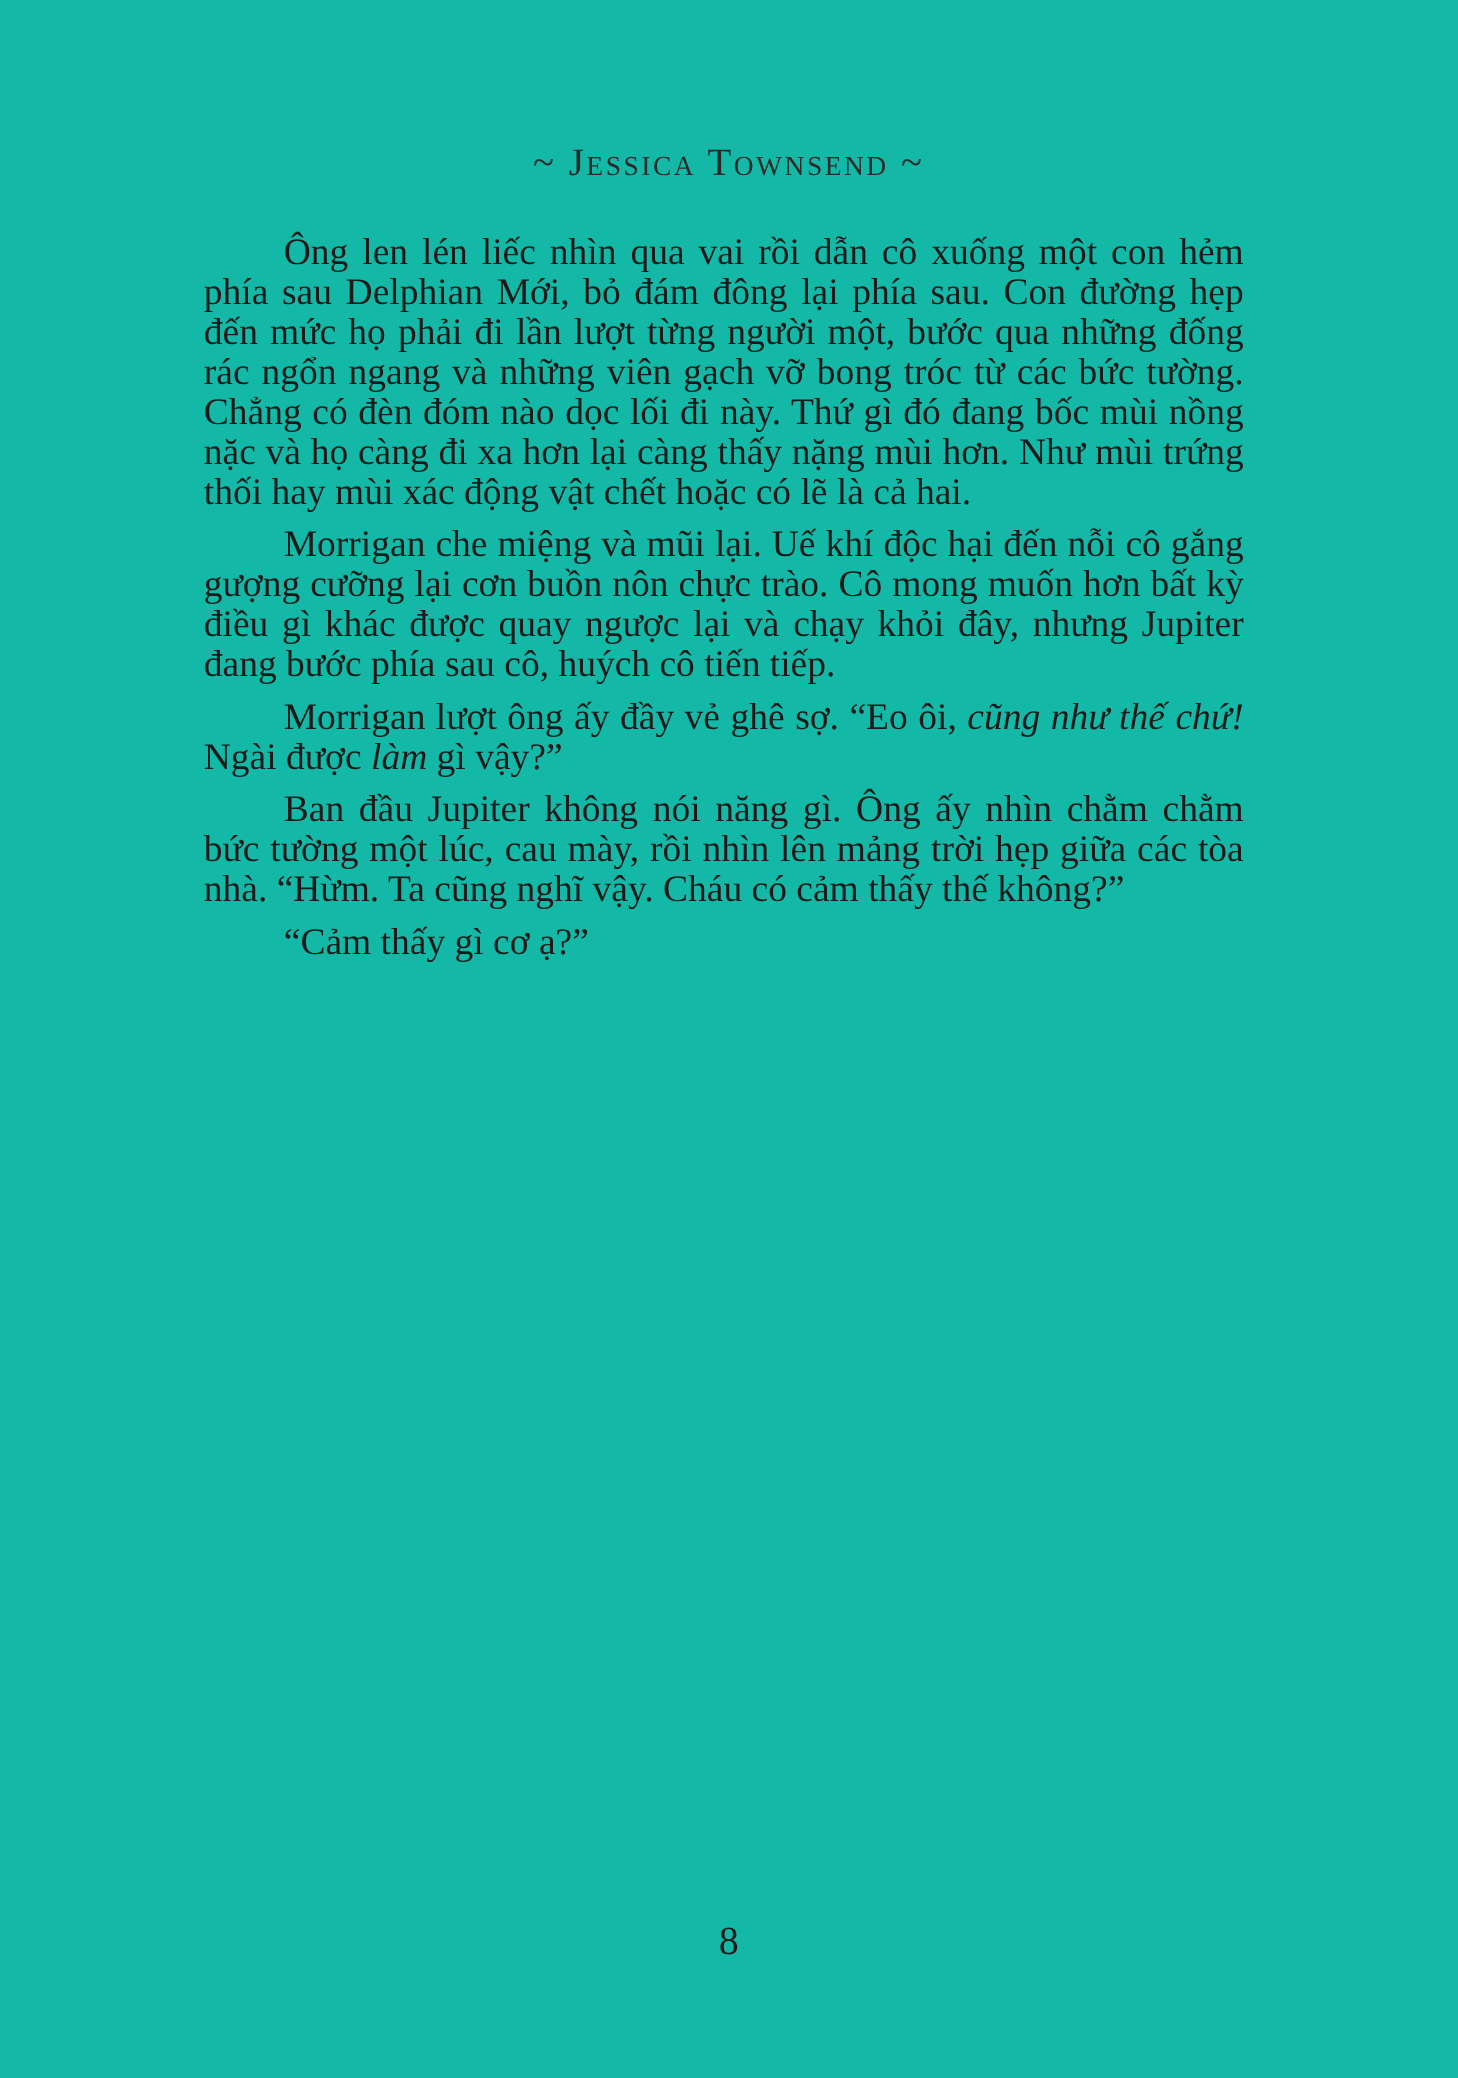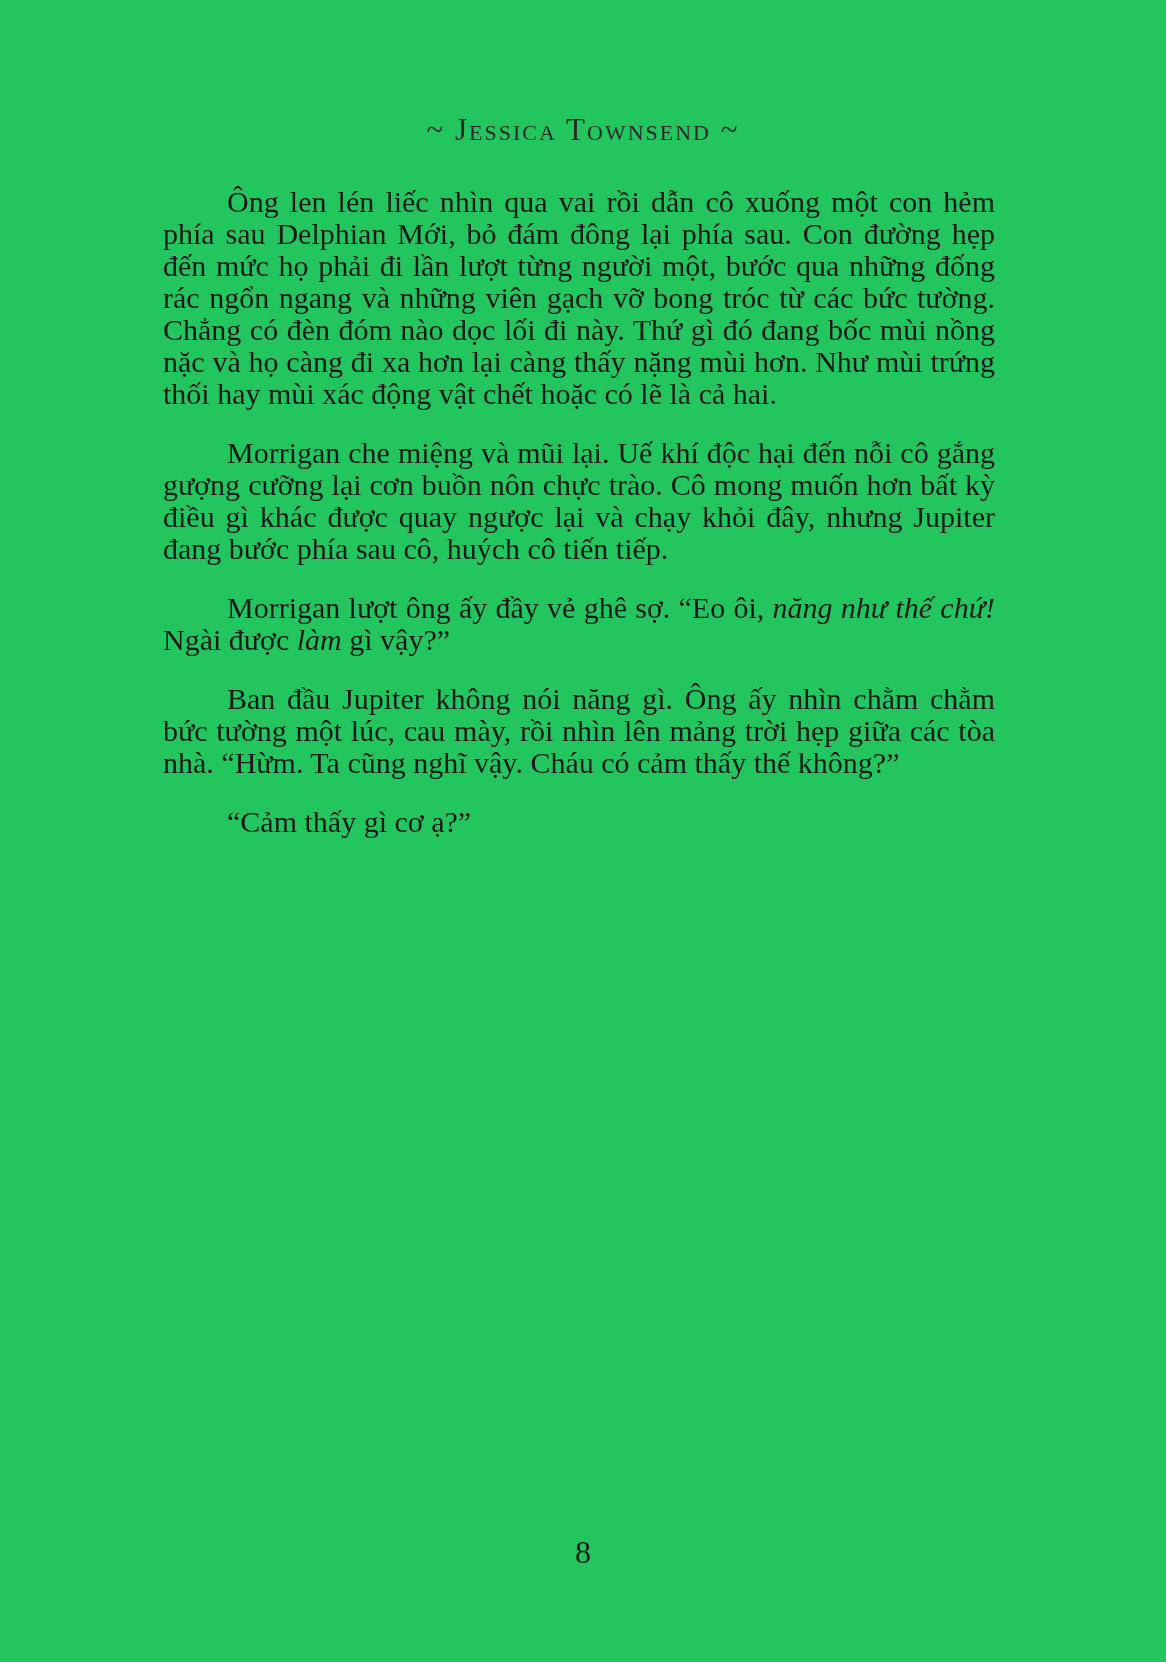--- a/index.html
+++ b/index.html
@@ -37,47 +37,47 @@
     font-size: 30px;
     line-height: 32px;
     text-align: justify;
     color: #1a1a1a;
   }
   .text-block p {
     margin: 0;
     text-indent: 64px;
   }
   .text-block p + p {
-    margin-top: 27px;
+    margin-top: 10px;
   }
   .text-block em {
     font-style: italic;
   }
   .page-number {
     position: absolute;
     top: 1534px;
     left: 0;
     right: 0;
     text-align: center;
     font-size: 32px;
     color: #1a1a1a;
   }
 </style>
 </head>
 <body>
 
-<div class="book-page" style="background: #22c55e; color: rgb(26, 26, 26);">
+<div class="book-page" style="background: #14b8a6; color: rgb(26, 26, 26);">
 
   <header class="running-header">
     <span>~ Jessica Townsend ~</span>
   </header>
 
   <main class="text-block" id="text-block">
       <p><span>Ông len lén liếc nhìn qua vai rồi dẫn cô xuống một con hẻm phía sau Delphian Mới, bỏ đám đông lại phía sau. Con đường hẹp đến mức họ phải đi lần lượt từng người một, bước qua những đống rác ngổn ngang và những viên gạch vỡ bong tróc từ các bức tường. Chẳng có đèn đóm nào dọc lối đi này. Thứ gì đó đang bốc mùi nồng nặc và họ càng đi xa hơn lại càng thấy nặng mùi hơn. Như mùi trứng thối hay mùi xác động vật chết hoặc có lẽ là cả hai.</span></p>
       <p><span>Morrigan che miệng và mũi lại. Uế khí độc hại đến nỗi cô gắng gượng cưỡng lại cơn buồn nôn chực trào. Cô mong muốn hơn bất kỳ điều gì khác được quay ngược lại và chạy khỏi đây, nhưng Jupiter đang bước phía sau cô, huých cô tiến tiếp.</span></p>
-      <p><span>Morrigan lượt ông ấy đầy vẻ ghê sợ. “Eo ôi, </span><em>năng như thế chứ!</em><span> Ngài được </span><em>làm</em><span> gì vậy?”</span></p>
+      <p><span>Morrigan lượt ông ấy đầy vẻ ghê sợ. “Eo ôi, </span><em>cũng như thế chứ!</em><span> Ngài được </span><em>làm</em><span> gì vậy?”</span></p>
       <p><span>Ban đầu Jupiter không nói năng gì. Ông ấy nhìn chằm chằm bức tường một lúc, cau mày, rồi nhìn lên mảng trời hẹp giữa các tòa nhà. “Hừm. Ta cũng nghĩ vậy. Cháu có cảm thấy thế không?”</span></p>
       <p><span>“Cảm thấy gì cơ ạ?”</span></p>
     </main>
 
   <footer class="page-number">8</footer>
 
 </div>
 
 </body></html>

